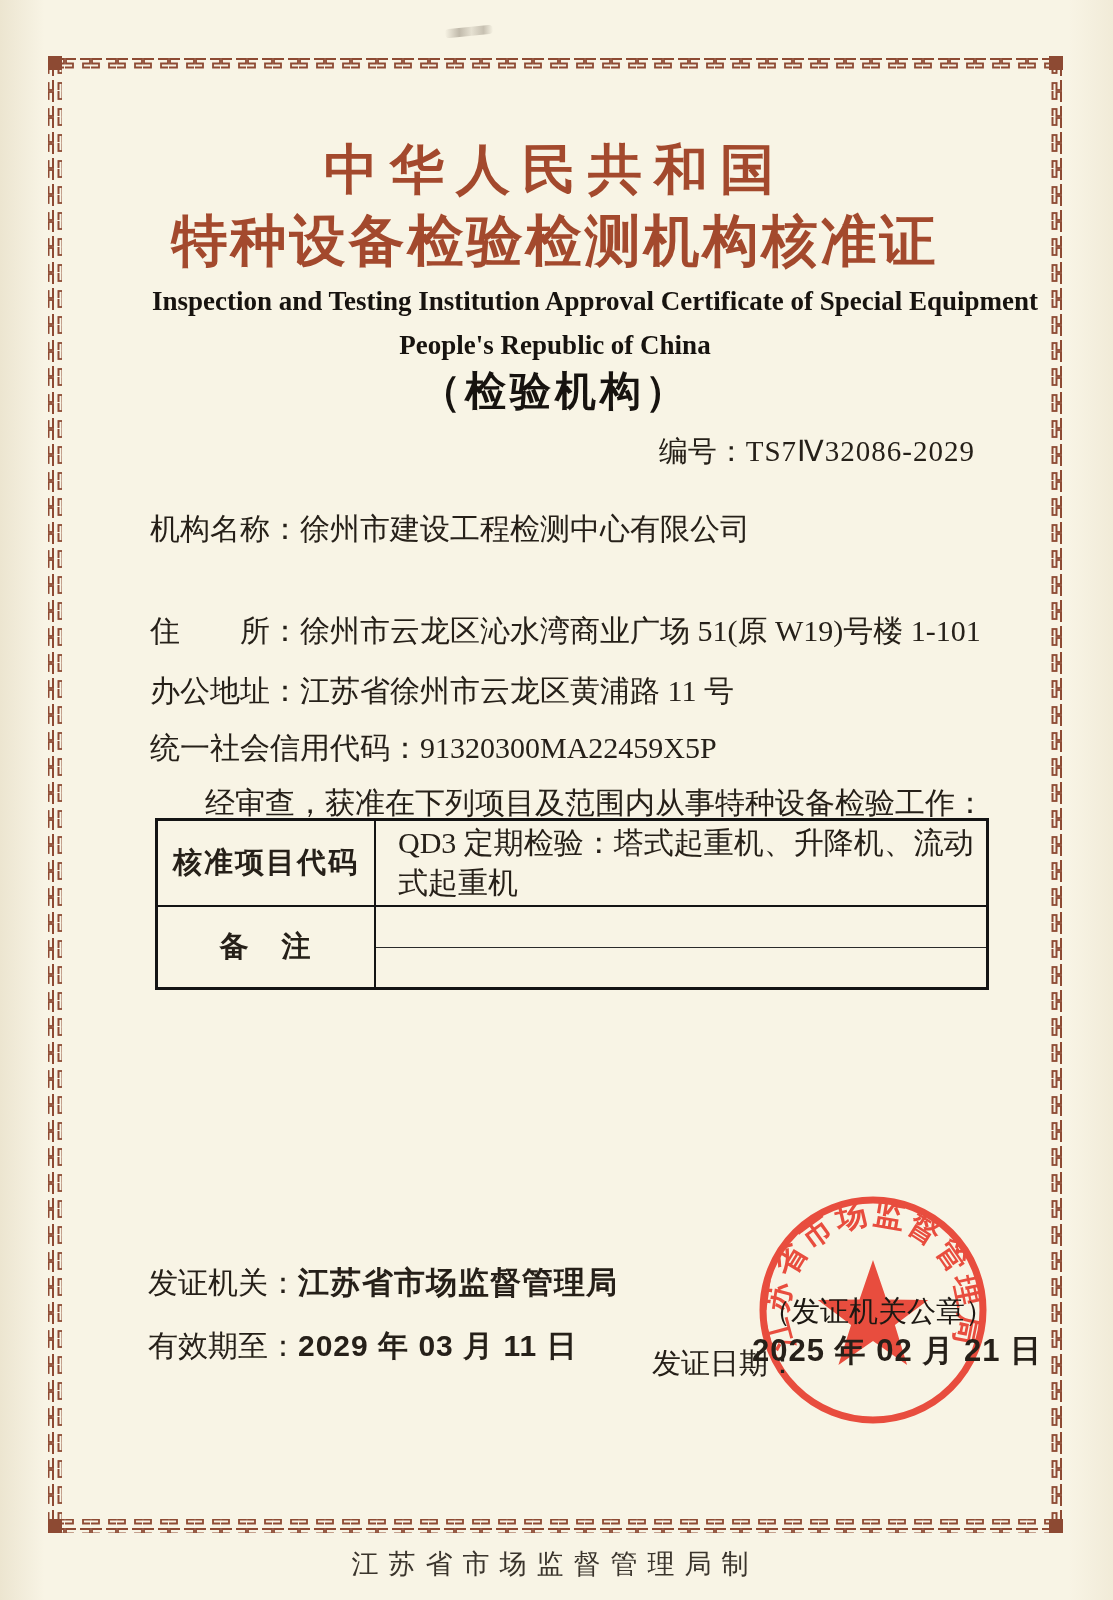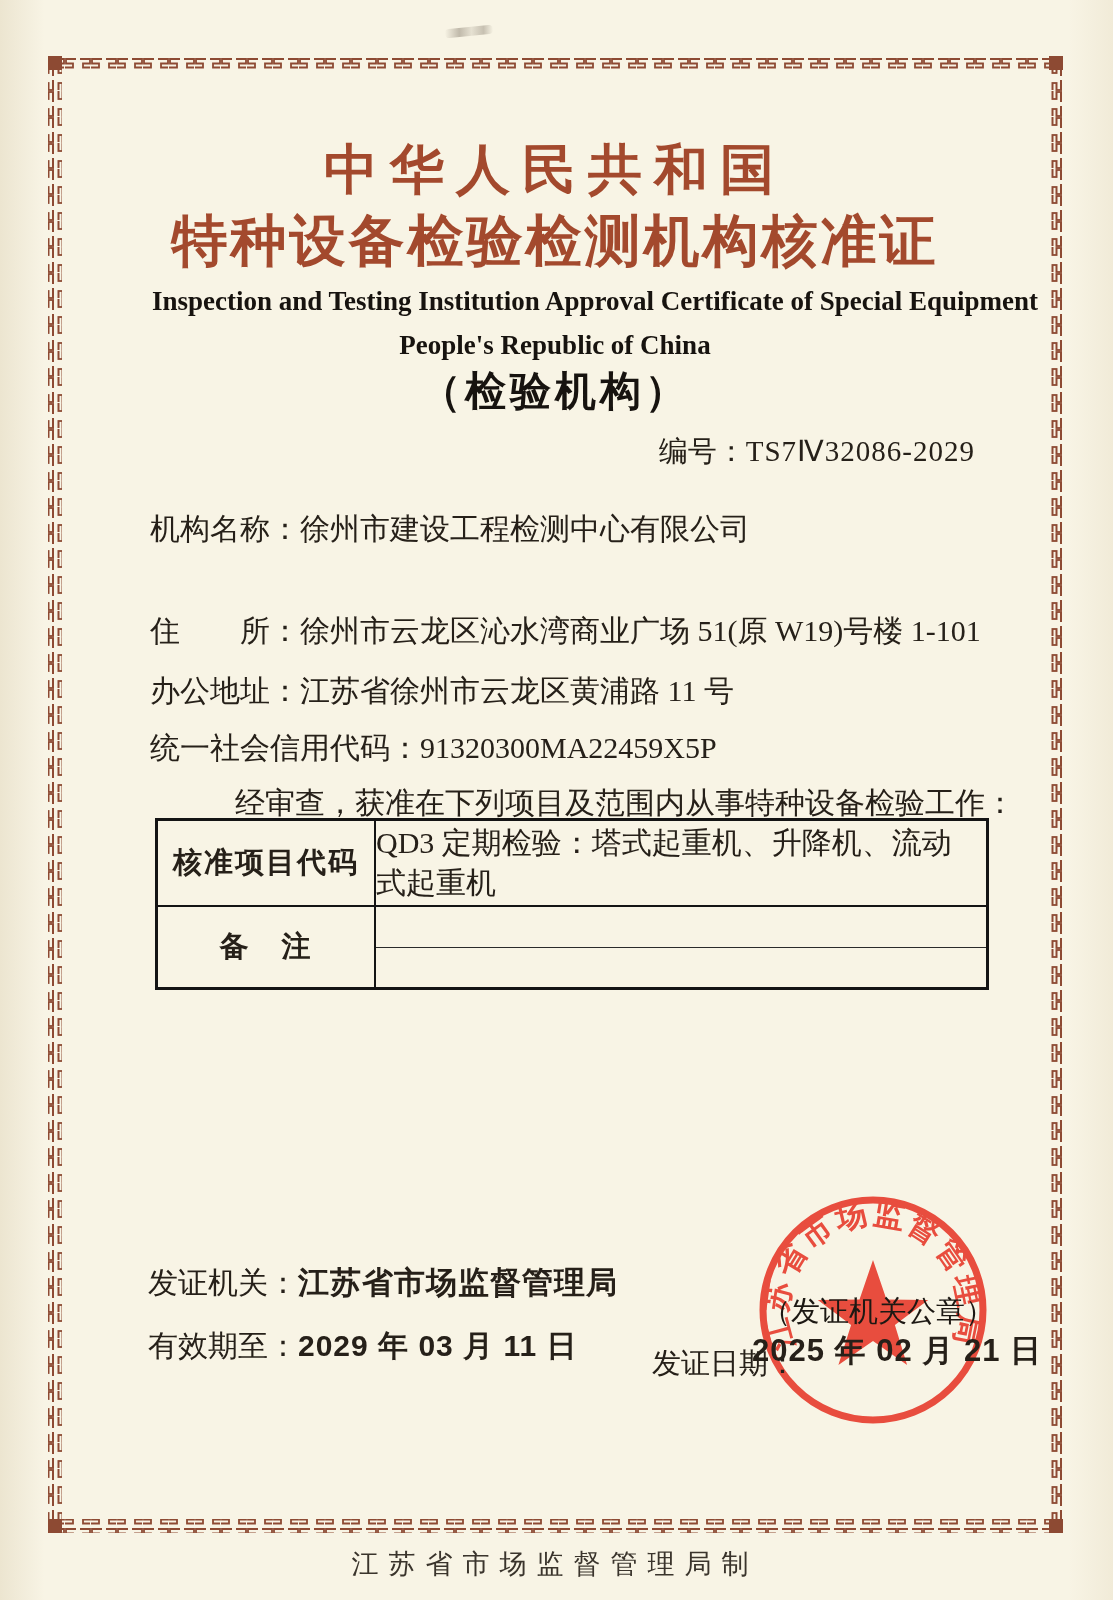--- a/index.html
+++ b/index.html
@@ -20,28 +20,28 @@
   .t2{top:204px;font-size:56px;letter-spacing:3px;}
   .title-en{width:1014px;left:48px;text-align:center;font-weight:bold;color:#17130f;z-index:2;}
   .en1{top:286px;font-size:27px;padding-left:40px;}
   .en2{top:330px;font-size:27px;}
   .subtitle{top:364px;left:48px;width:1014px;text-align:center;font-size:41px;font-weight:bold;color:#17130f;letter-spacing:4px;z-index:2;}
   .serial{top:432px;left:400px;width:575px;text-align:right;font-size:29px;z-index:2;}
   .serial .val{letter-spacing:1px;}
   
   .field{left:150px;font-size:30px;z-index:2;white-space:nowrap;}
   .f0{top:489px;margin-top:20px;} .f1{top:549px;} .f2{top:611px;} .f3{top:671px;} .f4{top:728px;}
-  .note{top:783px;left:205px;font-size:30px;z-index:2;margin-left:30px;}
+  .note{top:783px;left:205px;font-size:30px;z-index:2;}
   
   .apv-table{left:155px;top:818px;width:828px;height:166px;border:3px solid #141414;z-index:2;display:flex;flex-direction:column;}
   .apv-row1{display:flex;height:84px;border-bottom:2px solid #141414;justify-content:space-between;}
   .apv-row2{display:flex;flex:1;}
   .apv-h{width:216px;border-right:2px solid #141414;display:flex;align-items:center;justify-content:center;
          font-weight:bold;font-size:29px;letter-spacing:2px;flex:none;}
-  .apv-c{flex:1;font-size:30px;line-height:40px;padding:2px 10px 0 0;}
+  .apv-c{flex:1;font-size:30px;line-height:40px;padding:2px 10px 0 22px;}
   .apv-c2{flex:1;display:flex;flex-direction:column;}
   .apv-sub{flex:1;}
   .apv-sub.top{border-bottom:1.5px solid #2a2a2a;}
   
   .issuer{top:1262px;left:148px;font-size:30px;z-index:2;}
   .issuer .val{font-weight:bold;font-size:31px;letter-spacing:1px;}
   .valid{top:1326px;left:148px;font-size:30px;z-index:2;}
   .date-sans{font-family:"Liberation Sans", sans-serif;font-weight:bold;font-size:30px;letter-spacing:1px;}
   .issue-label{top:1344px;left:612px;font-size:29px;z-index:4;margin-left:40px;}
   .issue-date{top:1330px;left:752px;font-size:31px;z-index:4;}

